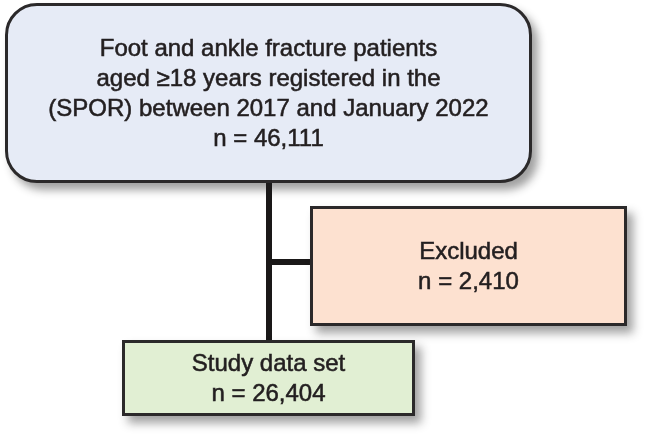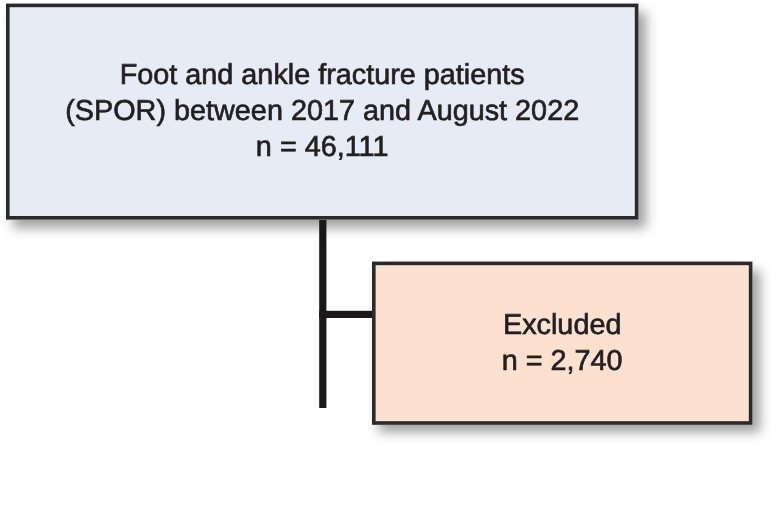--- a/index.html
+++ b/index.html
@@ -30,43 +30,48 @@
     align-items:center;
     text-align:center;
     color:var(--text);
     font-size:24px;
     font-weight:500;
     -webkit-text-stroke:0.55px;
     line-height:30px;
   }
   .box .line{white-space:nowrap;}
   .box.population{left:5px;  top:3px;   width:527px; height:180px;}
-  .box.excluded  {left:310px;top:218px; width:317px; height:136px;}
+  .box.excluded  {left:310px;top:206px; width:317px; height:120px;}
   .box.study     {left:122px;top:340px; width:293px; height:76px;}
   .connector{
     position:absolute;
     background:var(--connector);
   }
   .connector.vertical  {left:266px; top:183px; width:6px;  height:157px;}
   .connector.horizontal{left:266px; top:259px; width:45px; height:6px;}
 </style>
 </head>
 <body>
 
 <div class="canvas">
 
   <div class="connector vertical"></div>
 
   <div class="connector horizontal"></div>
 
-  <div class="box population" style="background: rgb(230, 235, 246);">
+  <div class="box population" style="background: rgb(230, 235, 246); border-radius: 32px;">
       <div class="line">Foot and ankle fracture patients</div>
-      <div class="line">(SPOR) between 2017 and August 2022</div>
+      <div class="line">aged ≥18 years registered in the</div>
+      <div class="line">(SPOR) between 2017 and January 2022</div>
       <div class="line">n = 46,111</div>
     </div>
 
   <div class="box excluded" style="background: rgb(253, 225, 208);">
       <div class="line">Excluded</div>
-      <div class="line">n = 2,740</div>
+      <div class="line">n = 2,410</div>
     </div>
 
+  <div class="box study" style="background: rgb(225, 239, 211);">
+      <div class="line">Study data set</div>
+      <div class="line">n = 26,404</div>
+    </div>
 
 </div>
 
 </body></html>

